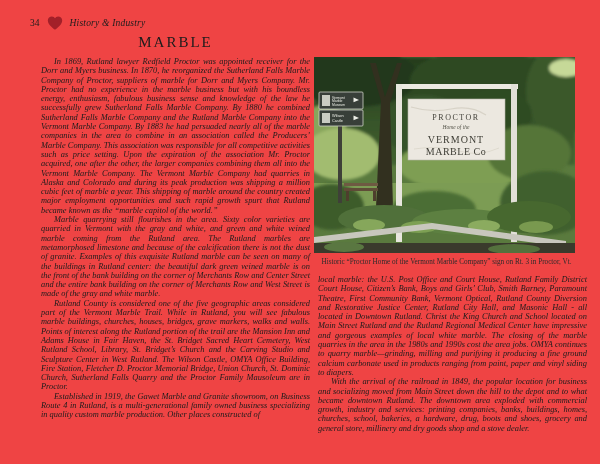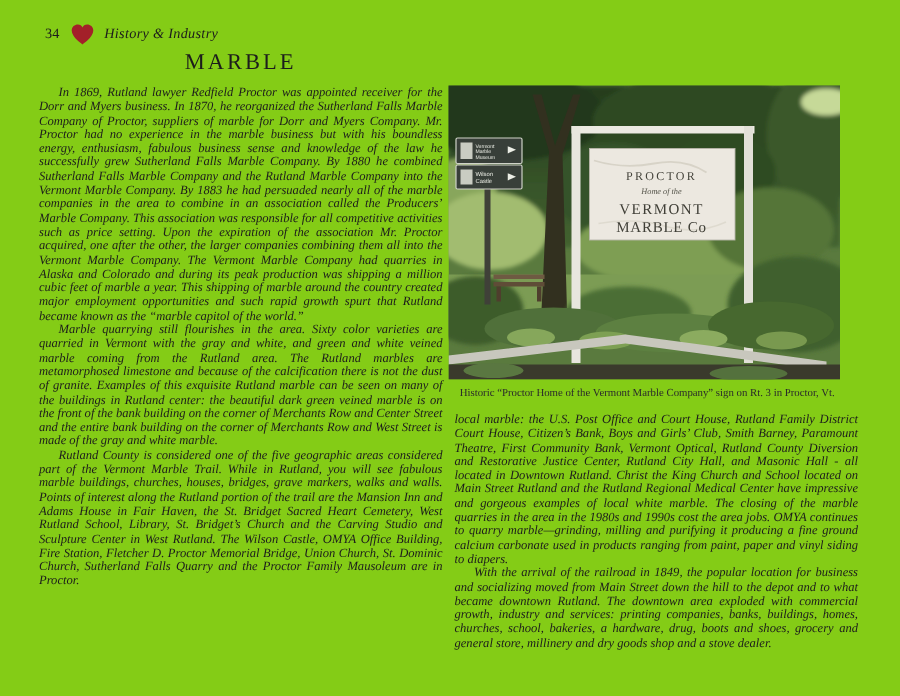--- a/index.html
+++ b/index.html
@@ -1,20 +1,20 @@
 <!DOCTYPE html>
 <html><head>
 <meta charset="utf-8">
 <style>
   html, body { margin: 0; padding: 0; background: #ffffff; }
   .page {
     position: relative;
     width: 600px;
     height: 464px;
-    background: #84cc16;
+    background: #ef4444;
     overflow: hidden;
     font-family: "Liberation Serif", serif;
     color: #1c1c1c;
   }
   .page-header {
     position: absolute;
     top: 15px;
     left: 30px;
     display: flex;
     align-items: center;
@@ -22,21 +22,21 @@
     height: 16px;
   }
   .page-num { font-size: 9.5px; }
   .heart { display: inline-block; line-height: 0; }
   .heart svg { width: 16px; height: 14px; }
   .section-title { font-style: italic; font-size: 9.5px; letter-spacing: 0.2px; }
 
   .columns {
     position: absolute;
     top: 30px;
-    left: 26px;
+    left: 41px;
     width: 546px;
     display: flex;
     gap: 8px;
   }
   .col { width: 269px; }
 
   .page-title {
     margin: 4px 0 7px 0;
     font-size: 15px;
     line-height: 16px;
@@ -80,20 +80,21 @@
     <span class="section-title">History &amp; Industry</span>
   </header>
 
   <div class="columns">
 
     <div class="col">
       <h1 class="page-title">MARBLE</h1>
       <p class="indent">In 1869, Rutland lawyer Redfield Proctor was appointed receiver for the Dorr and Myers business. In 1870, he reorganized the Sutherland Falls Marble Company of Proctor, suppliers of marble for Dorr and Myers Company. Mr. Proctor had no experience in the marble business but with his boundless energy, enthusiasm, fabulous business sense and knowledge of the law he successfully grew Sutherland Falls Marble Company. By 1880 he combined Sutherland Falls Marble Company and the Rutland Marble Company into the Vermont Marble Company. By 1883 he had persuaded nearly all of the marble companies in the area to combine in an association called the Producers’ Marble Company. This association was responsible for all competitive activities such as price setting. Upon the expiration of the association Mr. Proctor acquired, one after the other, the larger companies combining them all into the Vermont Marble Company. The Vermont Marble Company had quarries in Alaska and Colorado and during its peak production was shipping a million cubic feet of marble a year. This shipping of marble around the country created major employment opportunities and such rapid growth spurt that Rutland became known as the “marble capitol of the world.”</p>
       <p class="indent">Marble quarrying still flourishes in the area. Sixty color varieties are quarried in Vermont with the gray and white, and green and white veined marble coming from the Rutland area. The Rutland marbles are metamorphosed limestone and because of the calcification there is not the dust of granite. Examples of this exquisite Rutland marble can be seen on many of the buildings in Rutland center: the beautiful dark green veined marble is on the front of the bank building on the corner of Merchants Row and Center Street and the entire bank building on the corner of Merchants Row and West Street is made of the gray and white marble.</p>
       <p class="indent">Rutland County is considered one of the five geographic areas considered part of the Vermont Marble Trail. While in Rutland, you will see fabulous marble buildings, churches, houses, bridges, grave markers, walks and walls. Points of interest along the Rutland portion of the trail are the Mansion Inn and Adams House in Fair Haven, the St. Bridget Sacred Heart Cemetery, West Rutland School, Library, St. Bridget’s Church and the Carving Studio and Sculpture Center in West Rutland. The Wilson Castle, OMYA Office Building, Fire Station, Fletcher D. Proctor Memorial Bridge, Union Church, St. Dominic Church, Sutherland Falls Quarry and the Proctor Family Mausoleum are in Proctor.</p>
+      <p class="indent">Established in 1919, the Gawet Marble and Granite showroom, on Business Route 4 in Rutland, is a multi-generational family owned business specializing in quality custom marble production. Other places constructed of</p>
     </div>
 
     <div class="col">
 
       <figure class="photo-figure">
         <svg viewBox="0 0 261 196" width="261" height="196" role="img">
           <defs>
             <filter id="soft" x="-20%" y="-20%" width="140%" height="140%">
               <feGaussianBlur stdDeviation="1.4"></feGaussianBlur>
             </filter>

